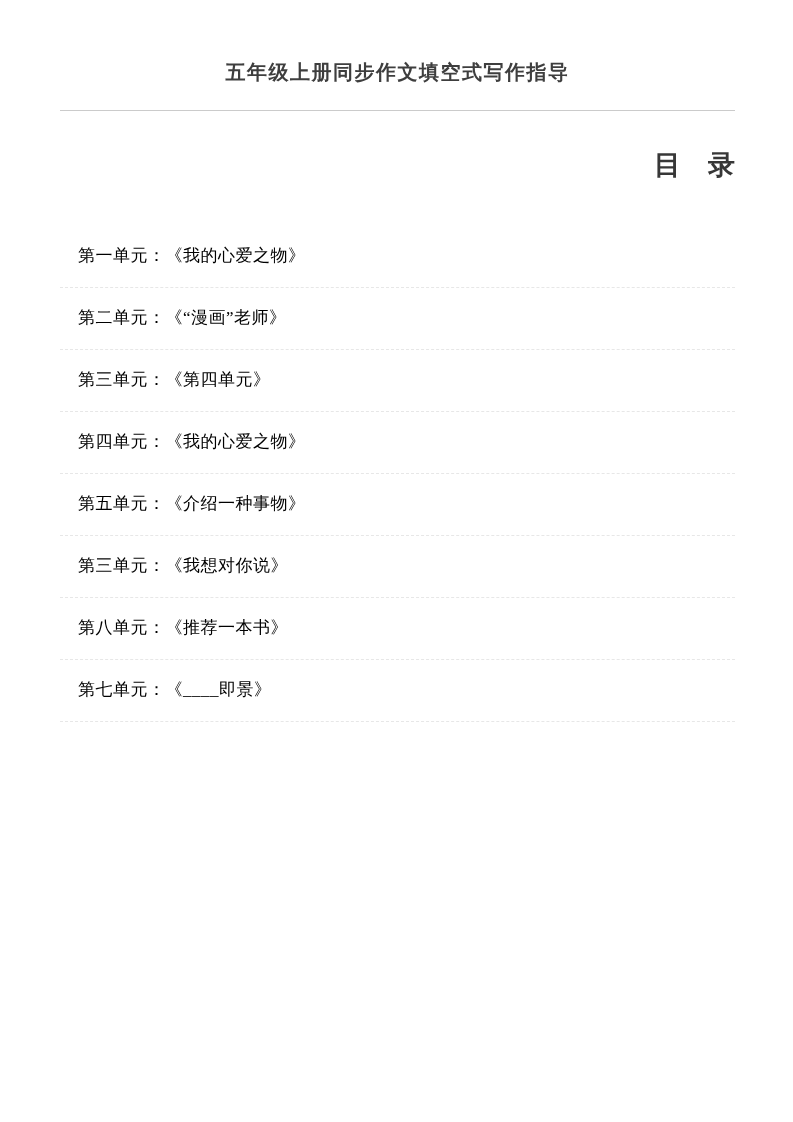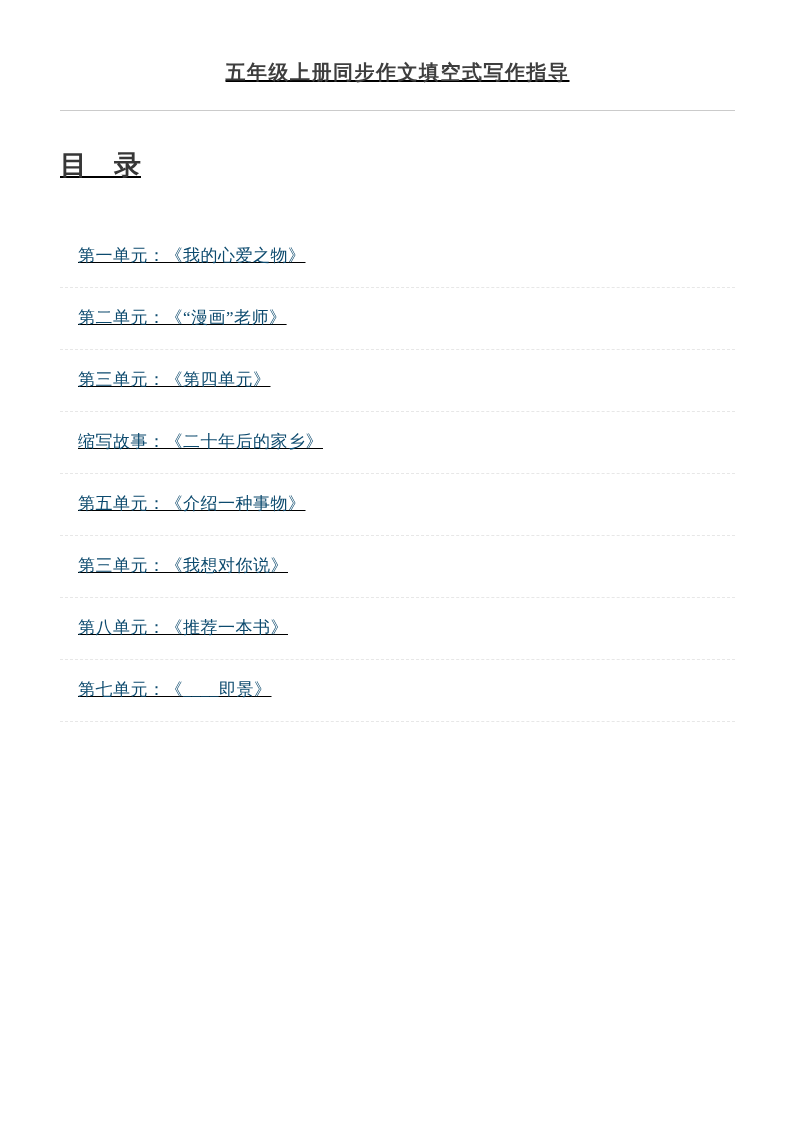--- a/index.html
+++ b/index.html
@@ -11,21 +11,20 @@
   body {
     font-family: "Liberation Serif", "DejaVu Serif", serif;
   }
   .page {
     position: relative;
     width: 793px;
     height: 1122px;
     background: #ffffff;
     margin: 0 auto;
     overflow: hidden;
-    text-decoration: underline;
   }
   .content {
     margin: 0 58px 0 60px; 
   }
   .doc-header-title {
     margin: 0;
     padding-top: 58px;
     text-align: center;
     font-size: 20px;
     line-height: 28px;
@@ -33,35 +32,35 @@
     color: #3e3e3e;
     letter-spacing: 1.5px;
   }
   .header-rule {
     height: 0;
     border-bottom: 1px solid #cbcbcb;
     margin-top: 24px;
   }
   .toc-title {
     margin: 36px 0 0 0;
-    text-align: left;
+    text-align: right;
     font-size: 27px;
     line-height: 36px;
     font-weight: bold;
     color: #373737;
   }
   .toc-list {
     list-style: none;
     margin: 43px 0 0 0;
     padding: 0;
   }
   .toc-item {
     font-size: 17px;
     line-height: 20px;
-    color: #0c4a6e;
+    color: #000000;
     padding: 20px 2px 21px 18px;
     border-bottom: 1px dashed #e7e7e7;
     letter-spacing: 0.5px;
   }
 </style>
 </head>
 <body>
 
 <div class="page">
   <div class="content">
@@ -79,21 +78,21 @@
 
   <li class="toc-item">
     <span>第二单元：《“漫画”老师》</span>
   </li>
 
   <li class="toc-item">
     <span>第三单元：《第四单元》</span>
   </li>
 
   <li class="toc-item">
-    <span>缩写故事：《二十年后的家乡》</span>
+    <span>第四单元：《我的心爱之物》</span>
   </li>
 
   <li class="toc-item">
     <span>第五单元：《介绍一种事物》</span>
   </li>
 
   <li class="toc-item">
     <span>第三单元：《我想对你说》</span>
   </li>
 

